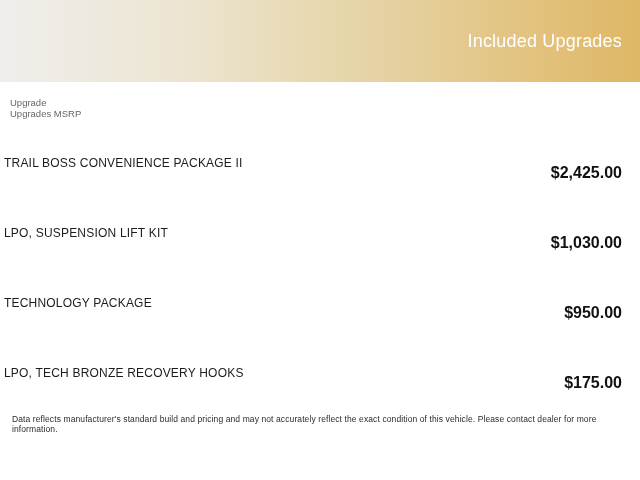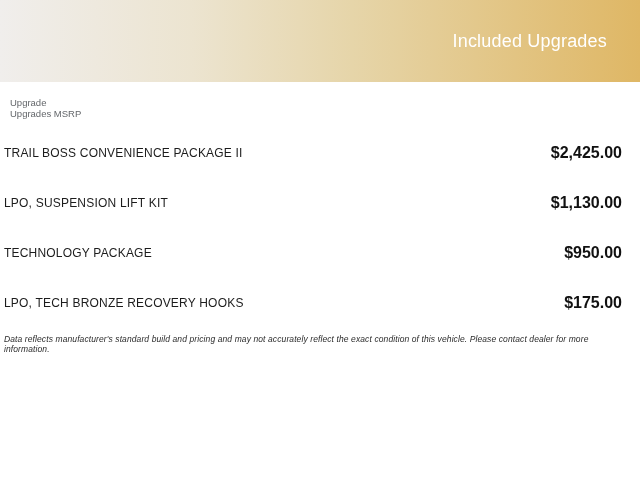--- a/index.html
+++ b/index.html
@@ -14,21 +14,21 @@
     height: 480px;
     background: #ffffff;
     overflow: hidden;
   }
   .hero {
     height: 82px;
     background: linear-gradient(90deg, #f0eeec 0%, #ece4d0 30%, #e6d5a9 55%, #dfb765 100%);
     display: flex;
     align-items: center;
     justify-content: flex-end;
-    padding-right: 33px;
+    padding-right: 18px;
     box-sizing: border-box;
   }
   .hero-title {
     color: #ffffff;
     font-size: 18px;
     font-weight: 400;
     letter-spacing: 0.2px;
   }
   .col-head {
     display: flex;
@@ -54,25 +54,25 @@
     color: #1c1c1c;
     max-width: 340px;
     letter-spacing: 0.2px;
   }
   .row-price {
     font-size: 16px;
     line-height: 16px;
     font-weight: 700;
     color: #111111;
     white-space: nowrap;
+    margin-top: 20px;
   }
   .disclaimer {
-    padding: 6px 10px 0 4px;
+    padding: 6px 10px 0 12px;
     font-size: 8.5px;
-    font-style: italic;
     color: #2b2b2b;
     letter-spacing: 0.1px;
   }
 </style>
 </head>
 <body>
 
 <div class="page">
 
   <div class="hero">
@@ -85,21 +85,21 @@
   </div>
 
   <div class="rows">
   <div class="row">
     <span class="row-name">TRAIL BOSS CONVENIENCE PACKAGE II</span>
     <span class="row-price">$2,425.00</span>
   </div>
 
   <div class="row">
     <span class="row-name">LPO, SUSPENSION LIFT KIT</span>
-    <span class="row-price">$1,130.00</span>
+    <span class="row-price">$1,030.00</span>
   </div>
 
   <div class="row">
     <span class="row-name">TECHNOLOGY PACKAGE</span>
     <span class="row-price">$950.00</span>
   </div>
 
 
 
   <div class="row">

